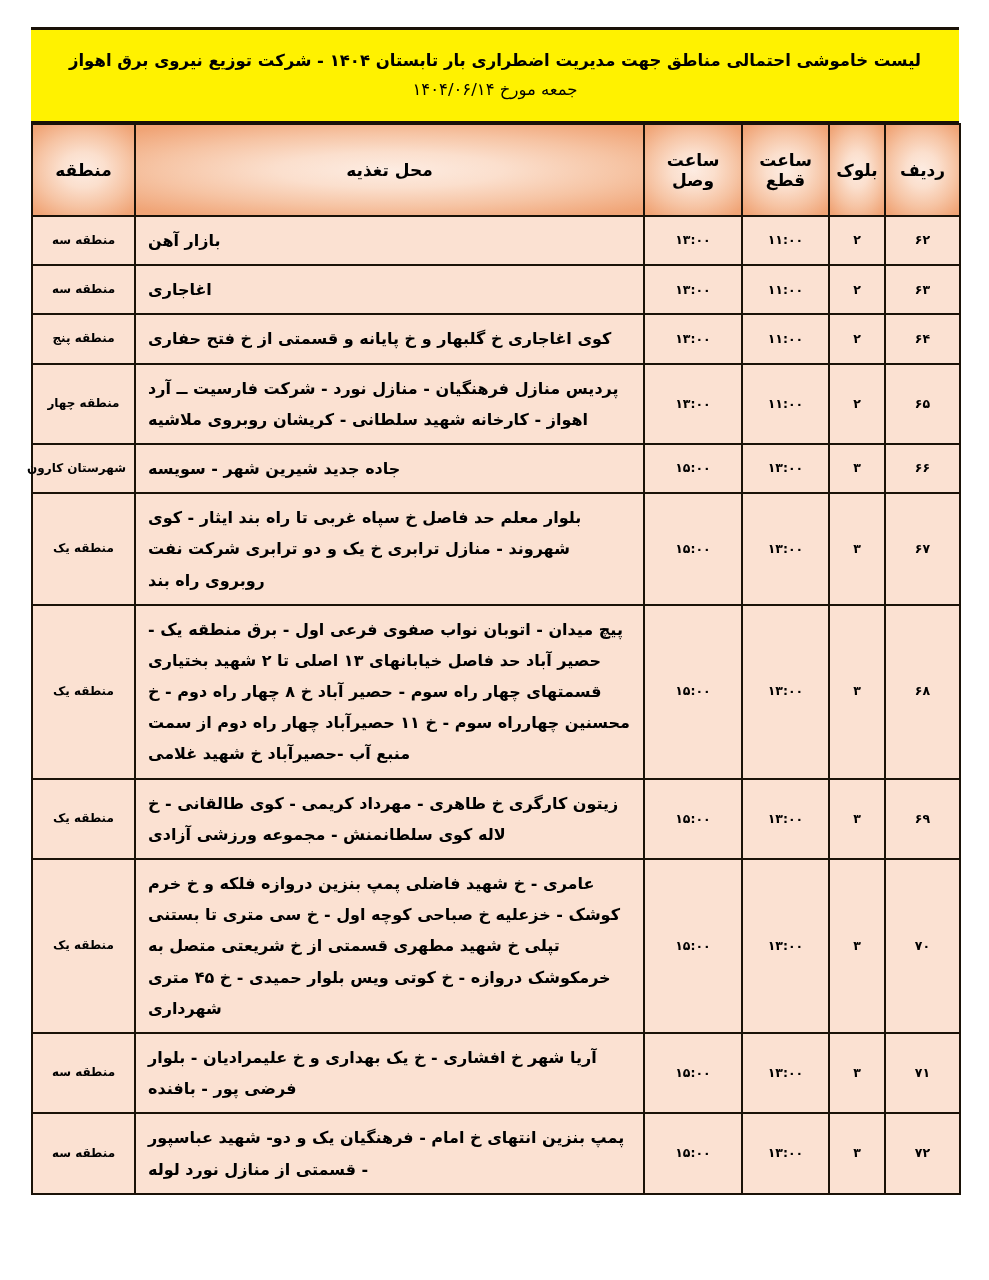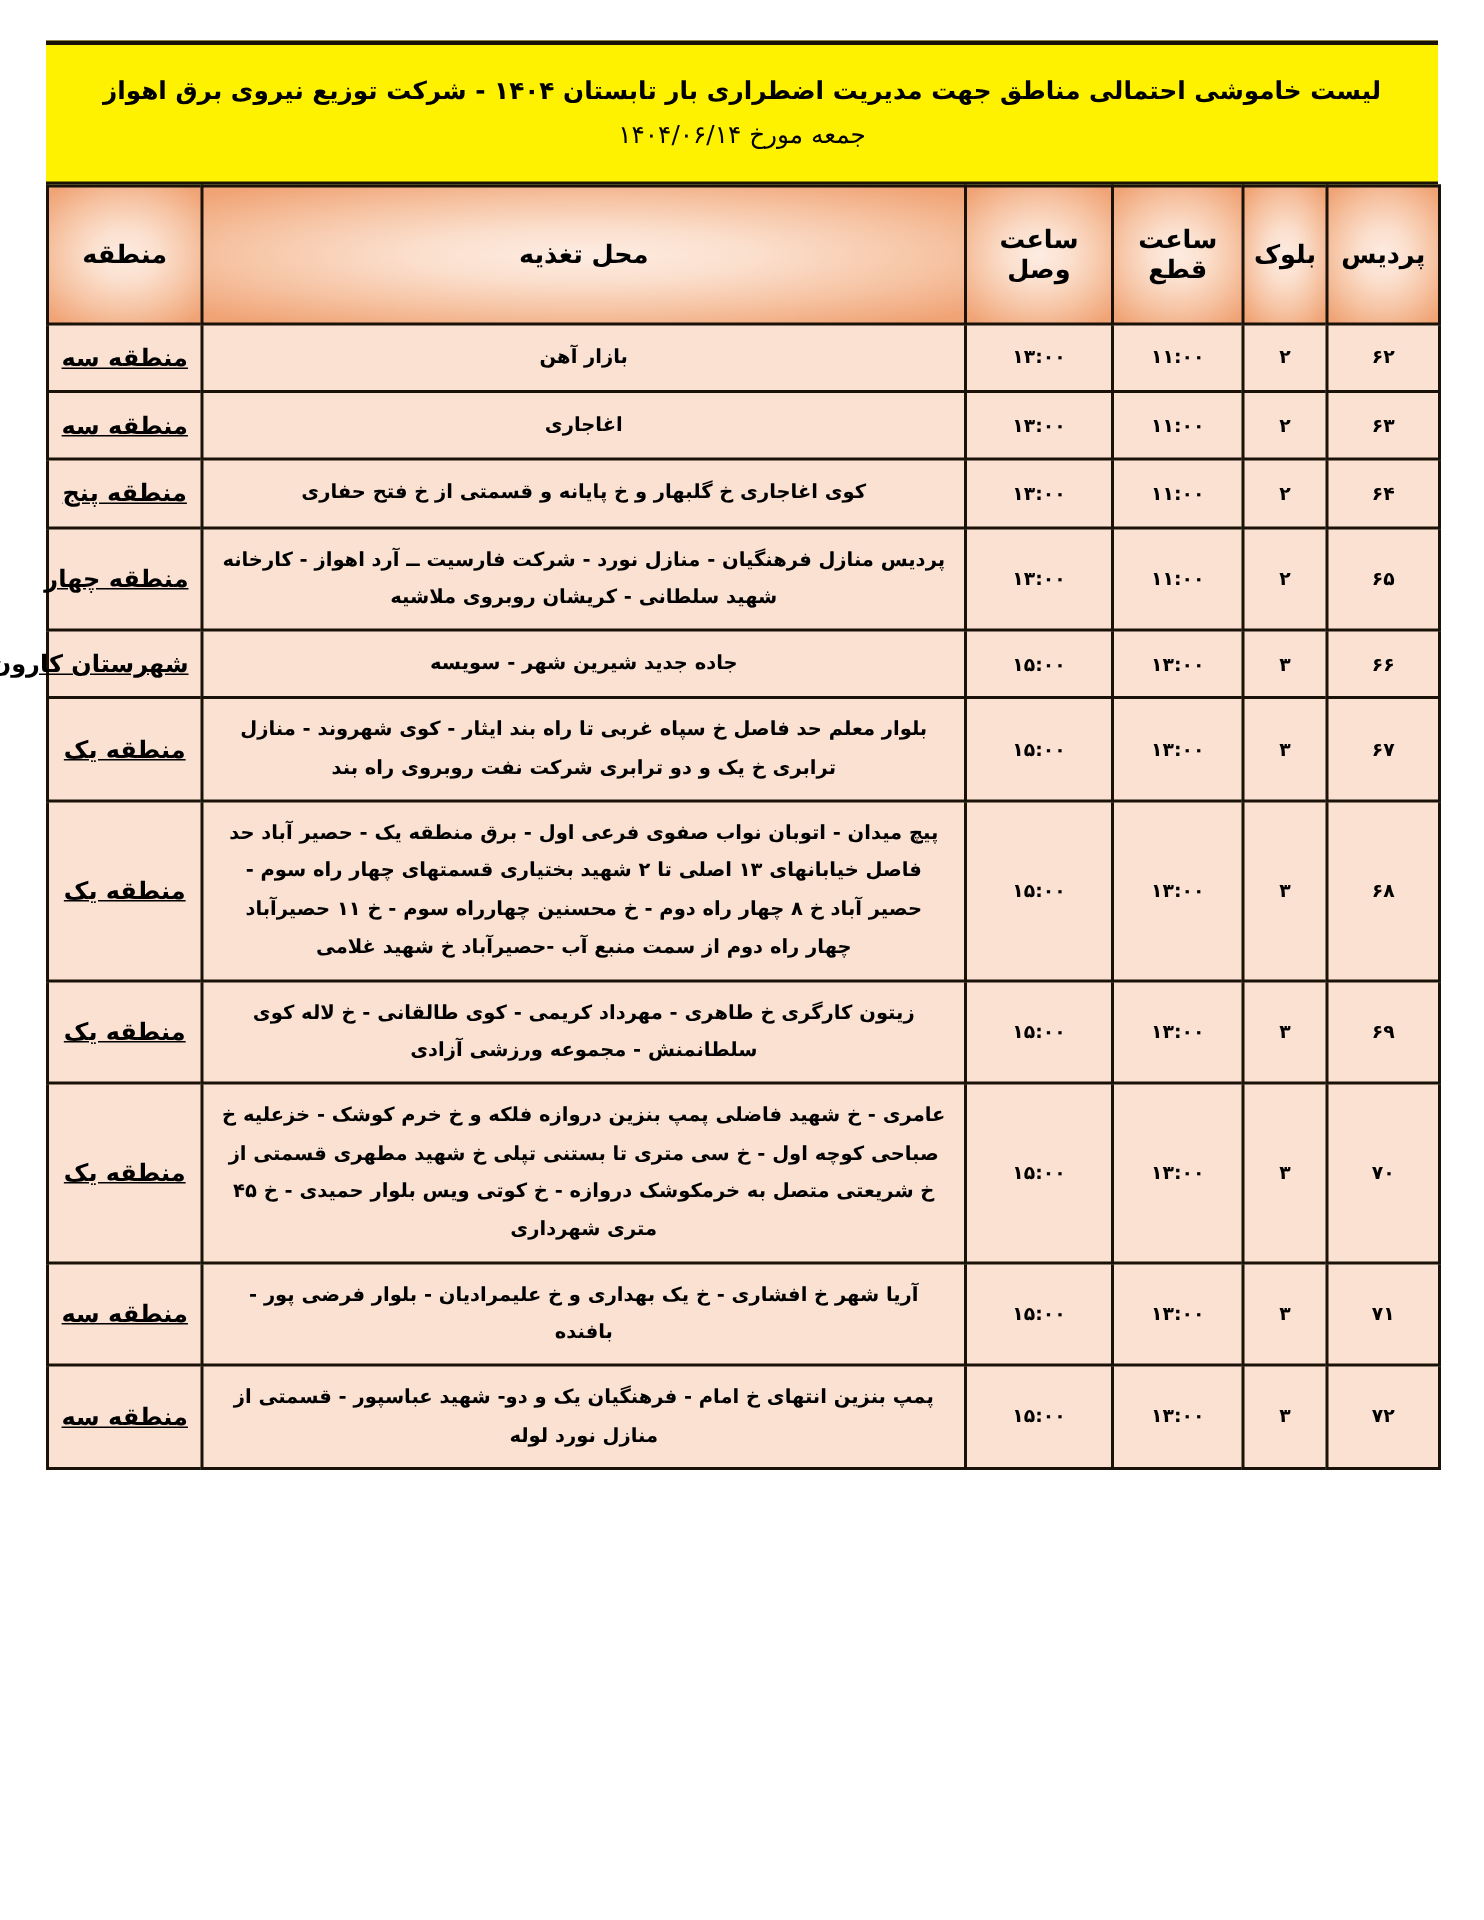--- a/index.html
+++ b/index.html
@@ -94,34 +94,33 @@
   
   .outage-table tbody td {
     background: #FBE1D2;
     font-size: 12.5px;
     font-weight: bold;
     padding: 6px 8px;
     line-height: 1.95;
   }
 
   .outage-table tbody td.c-loc {
-    text-align: center;
-    font-size: 13px;
+    text-align: left;
+    font-size: 16px;
     padding: 8px 12px;
   }
   .outage-table tbody td.c-time,
   .outage-table tbody td.c-block,
   .outage-table tbody td.c-idx {
     font-size: 12.5px;
     white-space: nowrap;
   }
   .outage-table tbody td.c-region {
-    font-size: 16px;
-    white-space: nowrap;
-    text-decoration: underline;
+    font-size: 12px;
+    white-space: nowrap;
   }
 
   
   col.w-idx    { width: 75px;  }
   col.w-block  { width: 56px;  }
   col.w-cut    { width: 87px;  }
   col.w-join   { width: 98px;  }
   col.w-loc    { width: 509px; }
   col.w-region { width: 103px; }
 </style>
@@ -139,21 +138,21 @@
     <colgroup>
       <col class="w-idx">
       <col class="w-block">
       <col class="w-cut">
       <col class="w-join">
       <col class="w-loc">
       <col class="w-region">
     </colgroup>
     <thead>
       <tr>
-        <th>پردیس</th>
+        <th>ردیف</th>
         <th>بلوک</th>
         <th>ساعت قطع</th>
         <th>ساعت وصل</th>
         <th>محل تغذیه</th>
         <th>منطقه</th>
       </tr>
     </thead>
     <tbody id="table-body">
         <tr>
           <td class="c-idx">۶۲</td>

